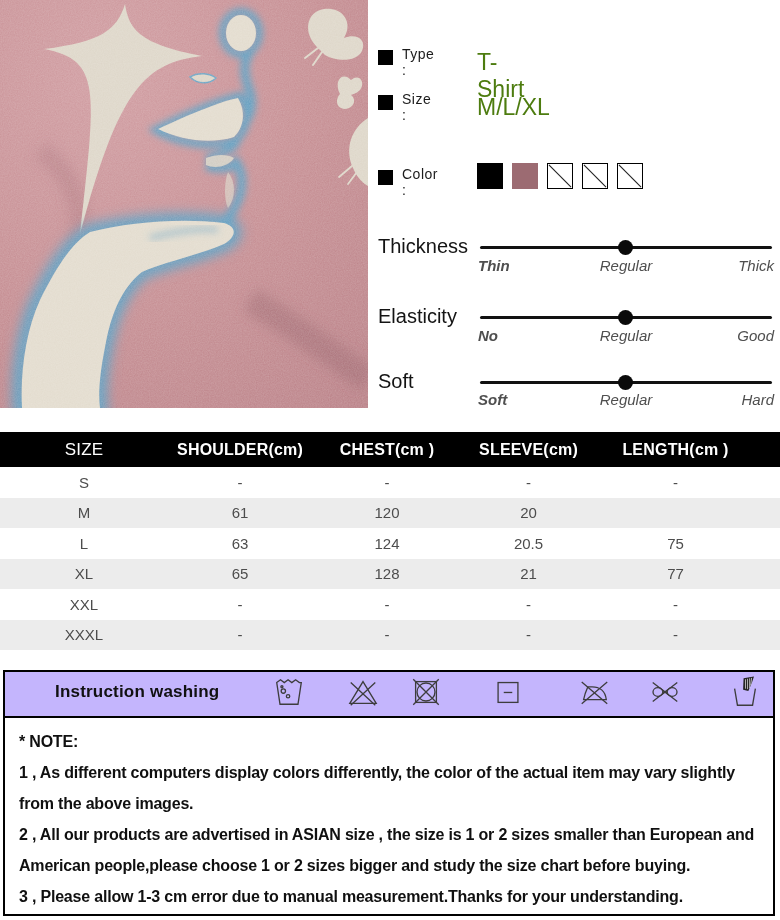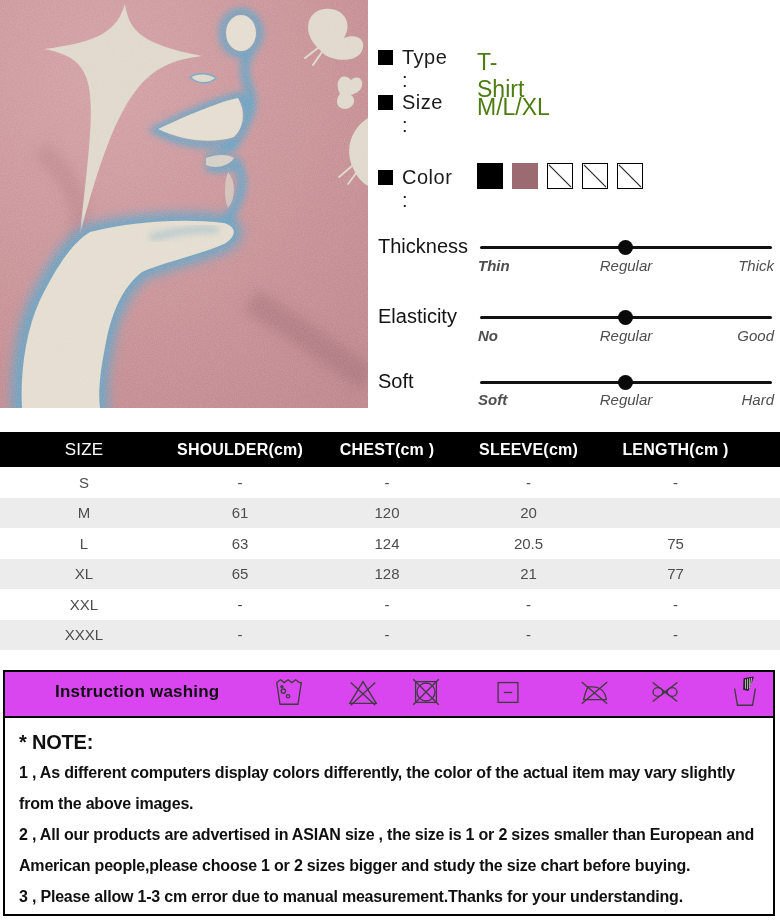--- a/index.html
+++ b/index.html
@@ -6,21 +6,21 @@
   html,body { background:#fff; }
   body { font-family:"Liberation Sans", sans-serif; color:#1c1c1c; }
   #page { position:relative; width:780px; height:920px; background:#fff; overflow:hidden; }
 
   
   .photo { position:absolute; left:0; top:0; width:368px; height:408px; }
 
   
   .attr-row { position:absolute; left:378px; height:26px; }
   .bullet { position:absolute; left:0; top:4px; width:15px; height:15px; background:#000; }
-  .attr-label { position:absolute; left:24px; top:0; font-size:20px; color:#1b1b1b; letter-spacing:0.5px; }
+  .attr-label { position:absolute; left:24px; top:0; font-size:14px; color:#1b1b1b; letter-spacing:0.5px; }
   .attr-value { position:absolute; left:99px; top:3px; font-size:23px; color:#4d7c0f; }
 
   .swatch-row { position:absolute; left:477px; top:163px; display:flex; gap:9px; }
   .swatch { width:26px; height:26px; position:relative; }
   .swatch-black { background:#000; }
   .swatch-mauve { background:#9c6b72; }
   .swatch-diag { background:#fff; border:1px solid #000; }
   .swatch-diag svg { position:absolute; inset:0; }
 
   
@@ -38,27 +38,27 @@
   .t-head { height:35px; background:#000; color:#fff; }
   .t-body-row { height:30.5px; font-size:15px; color:#4d4d4d; }
   .t-body-row.striped { background:#ececec; }
   .cell { text-align:center; }
   .c0 { width:168px; } .c1 { width:144px; } .c2 { width:150px; }
   .c3 { width:133px; } .c4 { width:185px; padding-right:24px; }
   .t-head .cell { font-size:16px; font-weight:600; letter-spacing:0.2px; }
   .t-head .c0 { font-weight:400; font-size:17px; }
 
   
-  .wash-box { position:absolute; left:3px; top:670px; width:772px; height:58px; border:2px solid #000; background:#d946ef; }
+  .wash-box { position:absolute; left:3px; top:670px; width:772px; height:58px; border:2px solid #000; background:#c4b5fd; }
   .wash-title { position:absolute; left:50px; top:10px; font-size:17px; font-weight:600; color:#111; letter-spacing:0.2px; }
   .wash-icon { position:absolute; top:3px; width:34px; height:34px; }
 
   
   .note-box { position:absolute; left:3px; top:716px; width:772px; height:200px; border:2px solid #000; background:#fff; padding:9px 14px; }
-  .note-title { font-size:20px; font-weight:700; color:#101010; line-height:30px; letter-spacing:-0.2px; }
+  .note-title { font-size:16px; font-weight:700; color:#101010; line-height:30px; letter-spacing:-0.2px; }
   .note-item { font-size:16px; font-weight:600; color:#101010; line-height:31px; letter-spacing:-0.2px; }
 </style>
 </head>
 <body>
 
 <div id="page">
 
   <svg class="photo" viewBox="0 0 368 408" preserveAspectRatio="none">
     <defs>
       <radialGradient id="pinkGrad" cx="28%" cy="18%" r="110%">

